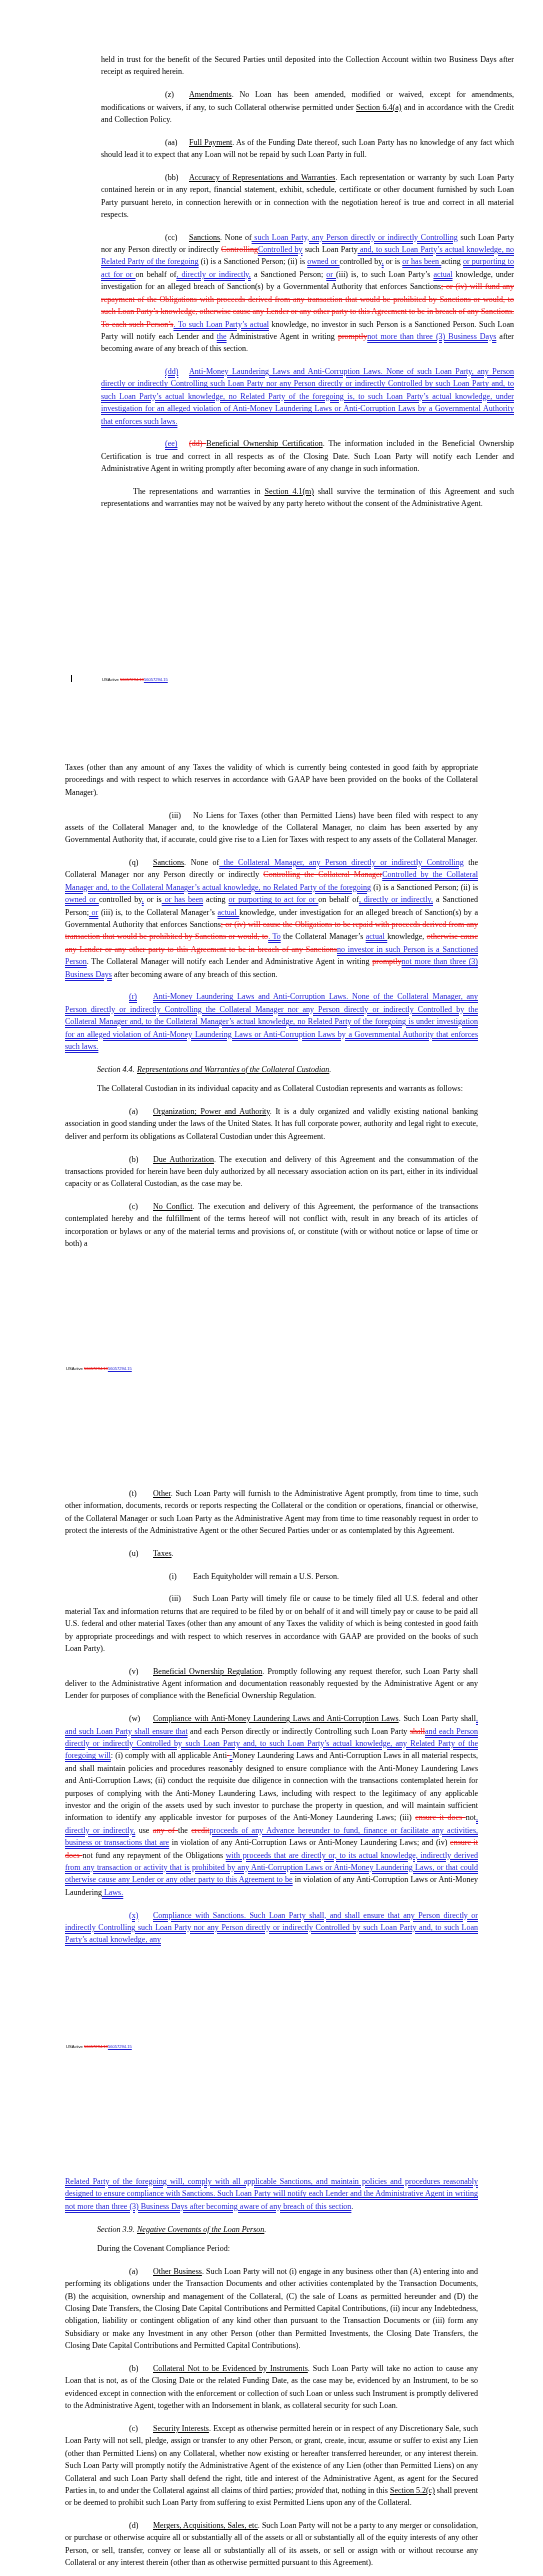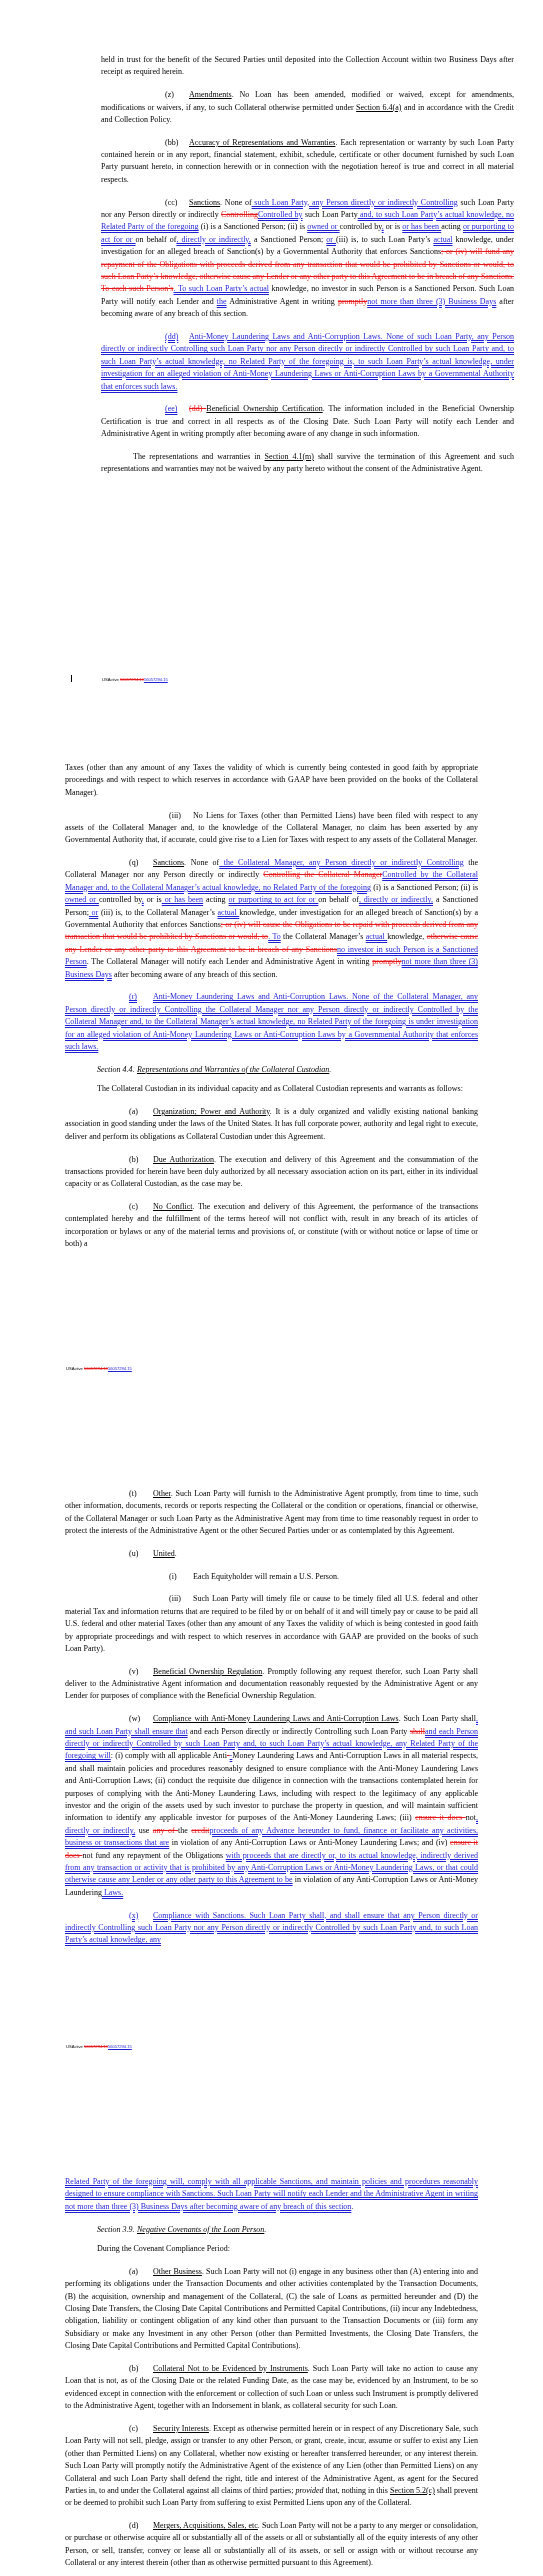--- a/index.html
+++ b/index.html
@@ -29,20 +29,21 @@
   .foot-ins { color:#1f1fd6; text-decoration:underline; }
 </style>
 </head>
 <body>
 
 <div id="doc">
   <div class="page p1">
     <div class="body">
         <p class="para "><span>held in trust for the benefit of the Secured Parties until deposited into the Collection Account within two Business Days after receipt as required herein.</span></p>
         <p class="para lvl1"><span class="num">(z)</span><span class="u">Amendments</span><span>. No Loan has been amended, modified or waived, except for amendments, modifications or waivers, if any, to such Collateral otherwise permitted under </span><span class="u">Section 6.4(a)</span><span> and in accordance with the Credit and Collection Policy.</span></p>
+        <p class="para lvl1"><span class="num">(aa)</span><span class="u">Full Payment</span><span>. As of the Funding Date thereof, such Loan Party has no knowledge of any fact which should lead it to expect that any Loan will not be repaid by such Loan Party in full.</span></p>
         <p class="para lvl1"><span class="num">(bb)</span><span class="u">Accuracy of Representations and Warranties</span><span>. Each representation or warranty by such Loan Party contained herein or in any report, financial statement, exhibit, schedule, certificate or other document furnished by such Loan Party pursuant hereto, in connection herewith or in connection with the negotiation hereof is true and correct in all material respects.</span></p>
         <p class="para lvl1"><span class="num">(cc)</span><span class="u">Sanctions</span><span>.  None of</span><span class="ins"> such Loan Party, any Person directly or indirectly Controlling</span><span> such Loan Party nor any Person directly or indirectly </span><span class="del">Controlling</span><span class="ins">Controlled by</span><span> such Loan Party</span><span class="ins"> and, to such Loan Party’s actual knowledge, no Related Party of the foregoing</span><span> (i) is a Sanctioned Person; (ii) is </span><span class="ins">owned or </span><span>controlled by</span><span class="ins">,</span><span> or is </span><span class="ins">or has been </span><span>acting </span><span class="ins">or purporting to act for or </span><span>on behalf of</span><span class="ins">, directly or indirectly,</span><span> a Sanctioned Person; </span><span class="ins">or </span><span>(iii) is, to such Loan Party’s </span><span class="ins">actual</span><span> knowledge, under investigation for an alleged breach of Sanction(s) by a Governmental Authority that enforces Sanctions</span><span class="del">; or (iv) will fund any repayment of the Obligations with proceeds derived from any transaction that would be prohibited by Sanctions or would, to such Loan Party’s knowledge, otherwise cause any Lender or any other party to this Agreement to be in breach of any Sanctions. To each such Person’s</span><span class="ins">. To such Loan Party’s actual</span><span> knowledge, no investor in such Person is a Sanctioned Person. Such Loan Party will notify each Lender and </span><span class="ins">the</span><span> Administrative Agent in writing </span><span class="del">promptly</span><span class="ins">not more than three (3) Business Days</span><span> after becoming aware of any breach of this section.</span></p>
         <p class="para lvl1"><span class="num ins">(dd)</span><span class="ins">Anti-Money Laundering Laws and Anti-Corruption Laws. None of such Loan Party, any Person directly or indirectly Controlling such Loan Party nor any Person directly or indirectly Controlled by such Loan Party and, to such Loan Party’s actual knowledge, no Related Party of the foregoing is, to such Loan Party’s actual knowledge, under investigation for an alleged violation of Anti-Money Laundering Laws or Anti-Corruption Laws by a Governmental Authority that enforces such laws.</span></p>
         <p class="para lvl1"><span class="num ins">(ee)</span><span class="del">(dd) </span><span class="u">Beneficial Ownership Certification</span><span>.  The information included in the Beneficial Ownership Certification is true and correct in all respects as of the Closing Date. Such Loan Party will notify each Lender and Administrative Agent in writing promptly after becoming aware of any change in such information.</span></p>
         <p class="para indent-first"><span>The representations and warranties in </span><span class="u">Section 4.1(m)</span><span> shall survive the termination of this Agreement and such representations and warranties may not be waived by any party hereto without the consent of the Administrative Agent.</span></p>
       </div>
     <div class="footer">
       <span class="footer-bar"></span>
       <span>USActive </span><span class="foot-del">56057294.13</span><span class="foot-ins">56057294.15</span>
     </div>
@@ -60,21 +61,21 @@
         <p class="para lvl1"><span class="num">(c)</span><span class="u">No Conflict</span><span>. The execution and delivery of this Agreement, the performance of the transactions contemplated hereby and the fulfillment of the terms hereof will not conflict with, result in any breach of its articles of incorporation or bylaws or any of the material terms and provisions of, or constitute (with or without notice or lapse of time or both) a</span></p>
       </div>
     <div class="footer">
       
       <span>USActive </span><span class="foot-del">56057294.13</span><span class="foot-ins">56057294.15</span>
     </div>
   </div>
   <div class="page p3">
     <div class="body">
         <p class="para lvl1"><span class="num">(t)</span><span class="u">Other</span><span>. Such Loan Party will furnish to the Administrative Agent promptly, from time to time, such other information, documents, records or reports respecting the Collateral or the condition or operations, financial or otherwise, of the Collateral Manager or such Loan Party as the Administrative Agent may from time to time reasonably request in order to protect the interests of the Administrative Agent or the other Secured Parties under or as contemplated by this Agreement.</span></p>
-        <p class="para lvl1"><span class="num">(u)</span><span class="u">United</span><span>.</span></p>
+        <p class="para lvl1"><span class="num">(u)</span><span class="u">Taxes</span><span>.</span></p>
         <p class="para lvl2"><span class="num">(i)</span><span>Each Equityholder will remain a U.S. Person.</span></p>
         <p class="para lvl2"><span class="num">(iii)</span><span>Such Loan Party will timely file or cause to be timely filed all U.S. federal and other material Tax and information returns that are required to be filed by or on behalf of it and will timely pay or cause to be paid all U.S. federal and other material Taxes (other than any amount of any Taxes the validity of which is being contested in good faith by appropriate proceedings and with respect to which reserves in accordance with GAAP are provided on the books of such Loan Party).</span></p>
         <p class="para lvl1"><span class="num">(v)</span><span class="u">Beneficial Ownership Regulation</span><span>. Promptly following any request therefor, such Loan Party shall deliver to the Administrative Agent information and documentation reasonably requested by the Administrative Agent or any Lender for purposes of compliance with the Beneficial Ownership Regulation.</span></p>
         <p class="para lvl1"><span class="num">(w)</span><span class="u">Compliance with Anti-Money Laundering Laws and Anti-Corruption Laws</span><span>. Such Loan Party shall</span><span class="ins">, and such Loan Party shall ensure that</span><span> and each Person directly or indirectly Controlling such Loan Party </span><span class="del">shall</span><span class="ins">and each Person directly or indirectly Controlled by such Loan Party and, to such Loan Party’s actual knowledge, any Related Party of the foregoing will</span><span>: (i) comply with all applicable Anti</span><span class="del">-</span><span class="ins">-</span><span>Money Laundering Laws and Anti-Corruption Laws in all material respects, and shall maintain policies and procedures reasonably designed to ensure compliance with the Anti-Money Laundering Laws and Anti-Corruption Laws; (ii) conduct the requisite due diligence in connection with the transactions contemplated herein for purposes of complying with the Anti-Money Laundering Laws, including with respect to the legitimacy of any applicable investor and the origin of the assets used by such investor to purchase the property in question, and will maintain sufficient information to identify any applicable investor for purposes of the Anti-Money Laundering Laws; (iii) </span><span class="del">ensure it does </span><span>not</span><span class="ins">, directly or indirectly,</span><span> use </span><span class="del">any of </span><span>the </span><span class="del">credit</span><span class="ins">proceeds of any Advance hereunder to fund, finance or facilitate any activities, business or transactions that are</span><span> in violation of any Anti-Corruption Laws or Anti-Money Laundering Laws; and (iv) </span><span class="del">ensure it does </span><span>not fund any repayment of the Obligations </span><span class="ins">with proceeds that are directly or, to its actual knowledge, indirectly derived from any transaction or activity that is prohibited by any Anti-Corruption Laws or Anti-Money Laundering Laws, or that could otherwise cause any Lender or any other party to this Agreement to be</span><span> in violation of any Anti-Corruption Laws or Anti-Money Laundering</span><span class="ins"> Laws.</span></p>
         <p class="para lvl1"><span class="num ins">(x)</span><span class="ins">Compliance with Sanctions. Such Loan Party shall, and shall ensure that any Person directly or indirectly Controlling such Loan Party nor any Person directly or indirectly Controlled by such Loan Party and, to such Loan Party’s actual knowledge, any</span></p>
       </div>
     <div class="footer">
       
       <span>USActive </span><span class="foot-del">56057294.13</span><span class="foot-ins">56057294.15</span>
     </div>

